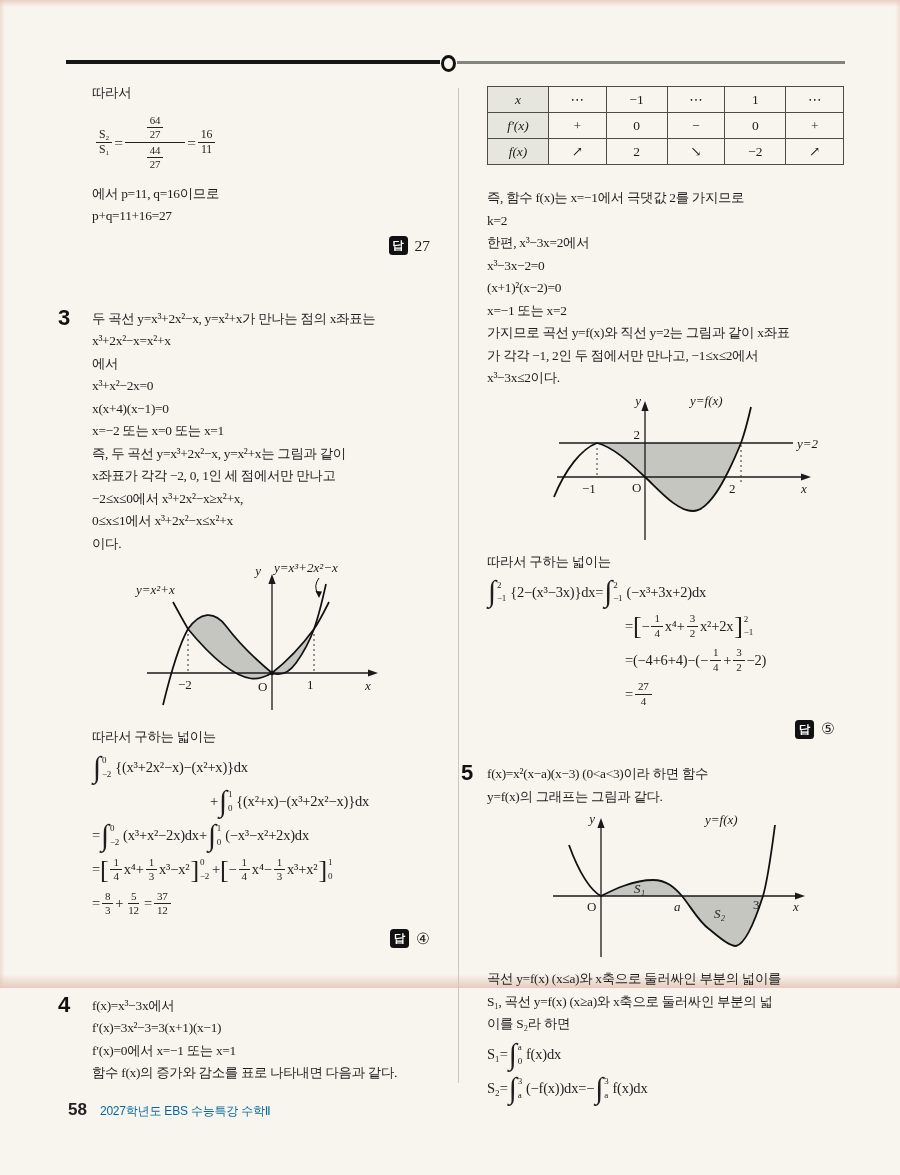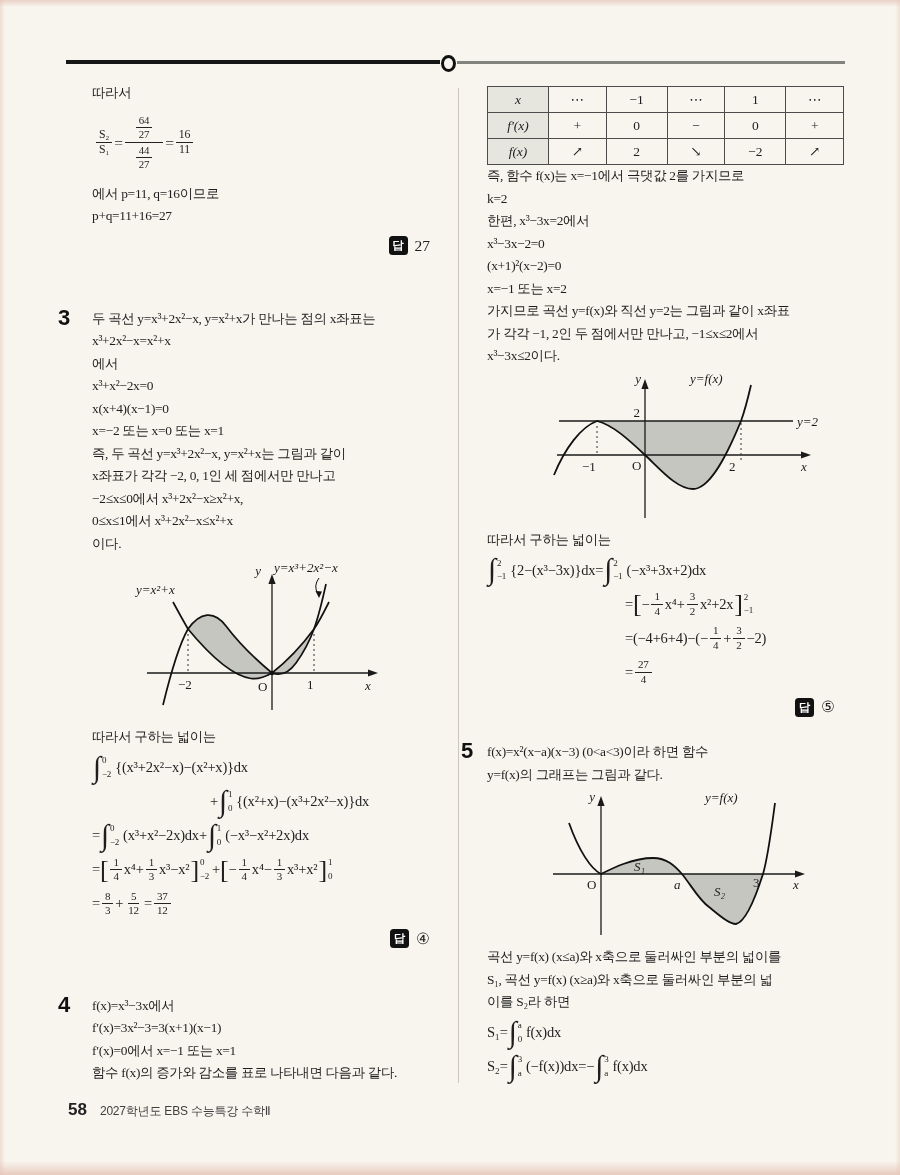--- a/index.html
+++ b/index.html
@@ -1,18 +1,18 @@
 <!DOCTYPE html>
 <html><head>
 <meta charset="utf-8">
 <style>
   html,body{margin:0;padding:0;}
   body{width:900px;height:1175px;background:#f8f5ee;overflow:hidden;
        font-family:"Liberation Serif","DejaVu Serif",serif;color:#1e1e1e;}
-  .page{position:relative;width:900px;height:1175px;}
+  .page{position:relative;width:900px;height:988px;}
   
   .edge{position:absolute;pointer-events:none;}
   .edge-top{left:0;top:0;width:100%;height:7px;background:linear-gradient(#e0b3a7,rgba(248,245,238,0));opacity:.55;}
   .edge-bottom{left:0;bottom:0;width:100%;height:14px;background:linear-gradient(rgba(248,245,238,0),#dcae9f);opacity:.6;}
   .edge-left{left:0;top:0;width:5px;height:100%;background:linear-gradient(90deg,#e5c3b6,rgba(248,245,238,0));opacity:.5;}
   .edge-right{right:0;top:0;width:5px;height:100%;background:linear-gradient(-90deg,#e5c3b6,rgba(248,245,238,0));opacity:.4;}
   
   .rule-left{position:absolute;left:66px;top:60px;width:374px;height:4px;background:#161616;}
   .rule-ring{position:absolute;left:441px;top:55px;width:9px;height:11px;border:3px solid #111;border-radius:50%;background:#f8f5ee;}
   .rule-right{position:absolute;left:457px;top:61px;width:388px;height:2.5px;background:#83837d;}
@@ -34,21 +34,21 @@
          background:#111;color:#fff;border-radius:3.5px;font-family:"Liberation Sans",sans-serif;
          font-size:11.5px;font-weight:bold;}
   
   .math-line{display:flex;align-items:center;font-size:14.5px;min-height:34px;
              white-space:nowrap;letter-spacing:-0.2px;}
   .mt{display:inline-block;}
   .mfrac{display:inline-flex;flex-direction:column;align-items:center;text-align:center;
          font-size:76%;line-height:1.2;margin:0 2px;}
   .mfrac>.num{padding:0 3px;border-bottom:1px solid #222;}
   .mfrac>.den{padding:0 3px;}
-  .mfrac .mfrac{font-size:92%;margin:1px 8px;}
+  .mfrac .mfrac{font-size:92%;margin:1px 19px;}
   .mint{display:inline-flex;align-items:center;margin:0 1px;}
   .mint .ig{font-size:205%;line-height:0.85;}
   .lims{display:inline-flex;flex-direction:column;justify-content:space-between;height:2.5em;
         font-size:62%;line-height:1;padding-left:1px;margin-right:3px;}
   .mbr{display:inline-flex;align-items:center;margin-left:1px;}
   .mbr .bk{font-size:180%;line-height:0.9;}
   .mlbr{font-size:180%;line-height:0.9;}
   .ratio-line{font-size:15.5px;min-height:72px;margin:2px 0 4px 2px;}
   .eq-block{margin-top:2px;}
   
@@ -59,21 +59,21 @@
   .ftable{border:1.5px solid #333;}
   
   .fig{display:block;}
   .fig text{font-size:13px;fill:#1a1a1a;}
   .fig .var{font-style:italic;}
   .fig .lbl{font-style:italic;font-size:13px;}
   
   .footer{position:absolute;left:68px;top:1100px;display:flex;align-items:baseline;gap:13px;
           font-family:Liberation Sans, sans-serif;}
   .fpage{font-size:17px;font-weight:bold;color:#222;}
-  .ftitle{font-size:12px;color:#404040;letter-spacing:-0.2px;}
+  .ftitle{font-size:12px;color:#0369a1;letter-spacing:-0.2px;}
 </style>
 </head>
 <body>
 
 <div class="page">
   <div class="edge edge-top"></div>
   <div class="edge edge-bottom"></div>
   <div class="edge edge-left"></div>
   <div class="edge edge-right"></div>
 
@@ -289,21 +289,21 @@
         <th>f(x)</th>
         <td>↗</td>
         <td>2</td>
         <td>↘</td>
         <td>−2</td>
         <td>↗</td>
       </tr>
     </tbody>
       </table>
 
-    <div style="margin-top:0;">
+    <div style="margin-top:22px;">
       <div class="t-line">즉, 함수 f(x)는 x=−1에서 극댓값 2를 가지므로</div>
       <div class="t-line">k=2</div>
       <div class="t-line">한편, x³−3x=2에서</div>
       <div class="t-line">x³−3x−2=0</div>
       <div class="t-line">(x+1)²(x−2)=0</div>
       <div class="t-line">x=−1 또는 x=2</div>
       <div class="t-line">가지므로 곡선 y=f(x)와 직선 y=2는 그림과 같이 x좌표</div>
       <div class="t-line">가 각각 −1, 2인 두 점에서만 만나고, −1≤x≤2에서</div>
       <div class="t-line">x³−3x≤2이다.</div>
     </div>

